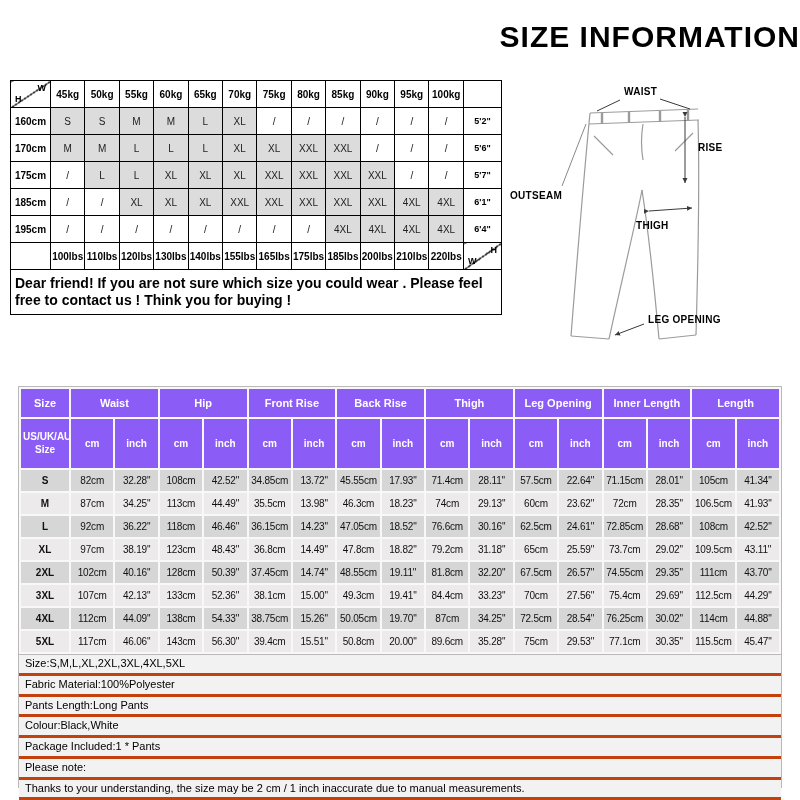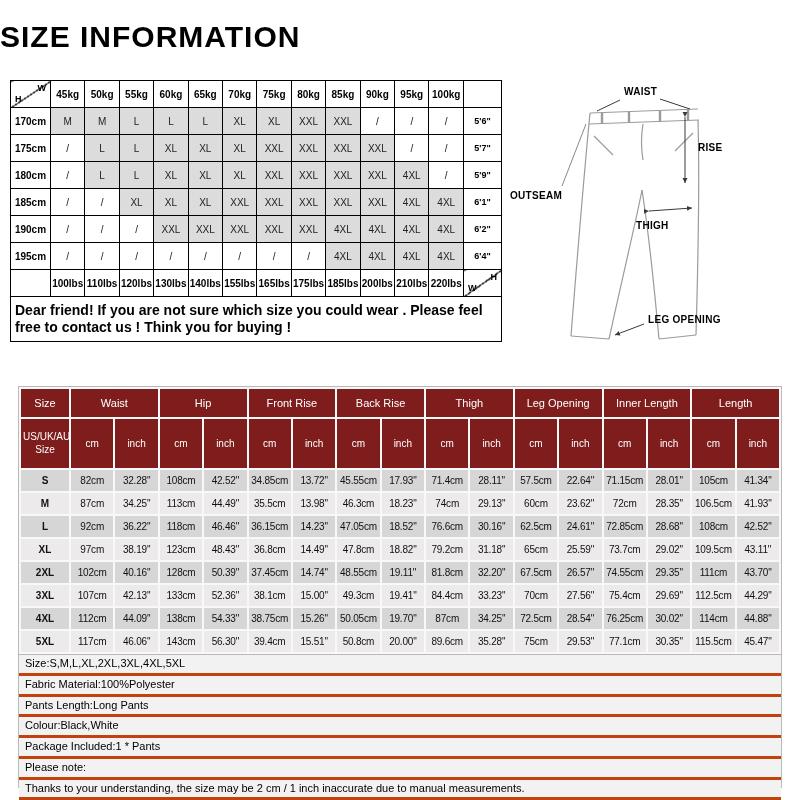--- a/index.html
+++ b/index.html
@@ -1,19 +1,19 @@
 <!DOCTYPE html>
 <html><head>
 <meta charset="utf-8">
 <style>
   *{margin:0;padding:0;box-sizing:border-box}
   html,body{width:800px;height:800px}
   body{background:#fff;font-family:"Liberation Sans",sans-serif;position:relative;overflow:hidden;color:#000}
 
-  .page-title{position:absolute;top:20px;left:0;width:100%;text-align:left;
+  .page-title{position:absolute;top:20px;left:0;width:100%;text-align:right;
     font-size:30px;font-weight:700;letter-spacing:1px}
 
   
   .matrix-wrap{position:absolute;left:10px;top:80px;width:492px}
   .matrix{border-collapse:collapse;width:100%;table-layout:fixed;background:#fff}
   .matrix th,.matrix td{border:1px solid #000;height:27px;text-align:center;vertical-align:middle;
     font-size:10px;overflow:hidden;white-space:nowrap;padding:0}
   .matrix th{font-weight:700}
   .matrix td{color:#222;font-weight:400}
   .matrix td.filled{background:#dcdcdc}
@@ -36,21 +36,21 @@
   .lbl-rise{left:196px;top:62px}
   .lbl-outseam{left:8px;top:110px}
   .lbl-thigh{left:134px;top:140px}
   .lbl-leg{left:146px;top:234px}
 
   
   .panel{position:absolute;left:18px;top:386px;width:764px;height:402px;background:#ededed;
     border:1px solid #b9b9b9}
   .sizes{border-collapse:collapse;width:100%;table-layout:fixed}
   .sizes th,.sizes td{border:2px solid #f8f8f8;text-align:center;vertical-align:middle;overflow:hidden;padding:0}
-  .sizes thead th{background:#7f1d1d;color:#fff;font-weight:400;font-size:11px}
+  .sizes thead th{background:#8b5cf6;color:#fff;font-weight:700;font-size:11px}
   .sizes thead tr.groups th{height:30px}
   .sizes thead tr.units th{height:38px;font-size:10px}
   .sizes thead th.size-sub{font-size:9px;line-height:1.25;padding:12px 2px}
   .sizes .c0{width:50px}
   .sizes td{font-size:10px;height:23px;color:#111;letter-spacing:-0.2px}
   .sizes tr.odd td{background:#d6d6d6}
   .sizes tr.even td{background:#eceaea}
   .sizes td.szl{font-weight:700;letter-spacing:0}
 
   
@@ -79,20 +79,36 @@
           <th>70kg</th>
           <th>75kg</th>
           <th>80kg</th>
           <th>85kg</th>
           <th>90kg</th>
           <th>95kg</th>
           <th>100kg</th>
           <th></th>
         </tr>
         <tr>
+          <th>160cm</th>
+          <td class="filled">S</td>
+          <td class="filled">S</td>
+          <td class="filled">M</td>
+          <td class="filled">M</td>
+          <td class="filled">L</td>
+          <td class="filled">XL</td>
+          <td>/</td>
+          <td>/</td>
+          <td>/</td>
+          <td>/</td>
+          <td>/</td>
+          <td>/</td>
+          <th class="ft">5'2"</th>
+        </tr>
+        <tr>
           <th>170cm</th>
           <td class="filled">M</td>
           <td class="filled">M</td>
           <td class="filled">L</td>
           <td class="filled">L</td>
           <td class="filled">L</td>
           <td class="filled">XL</td>
           <td class="filled">XL</td>
           <td class="filled">XXL</td>
           <td class="filled">XXL</td>
@@ -111,66 +127,34 @@
           <td class="filled">XL</td>
           <td class="filled">XXL</td>
           <td class="filled">XXL</td>
           <td class="filled">XXL</td>
           <td class="filled">XXL</td>
           <td>/</td>
           <td>/</td>
           <th class="ft">5'7"</th>
         </tr>
         <tr>
-          <th>180cm</th>
-          <td>/</td>
-          <td class="filled">L</td>
-          <td class="filled">L</td>
-          <td class="filled">XL</td>
-          <td class="filled">XL</td>
-          <td class="filled">XL</td>
-          <td class="filled">XXL</td>
-          <td class="filled">XXL</td>
-          <td class="filled">XXL</td>
-          <td class="filled">XXL</td>
-          <td class="filled">4XL</td>
-          <td>/</td>
-          <th class="ft">5'9"</th>
-        </tr>
-        <tr>
           <th>185cm</th>
           <td>/</td>
           <td>/</td>
           <td class="filled">XL</td>
           <td class="filled">XL</td>
           <td class="filled">XL</td>
           <td class="filled">XXL</td>
           <td class="filled">XXL</td>
           <td class="filled">XXL</td>
           <td class="filled">XXL</td>
           <td class="filled">XXL</td>
           <td class="filled">4XL</td>
           <td class="filled">4XL</td>
           <th class="ft">6'1"</th>
-        </tr>
-        <tr>
-          <th>190cm</th>
-          <td>/</td>
-          <td>/</td>
-          <td>/</td>
-          <td class="filled">XXL</td>
-          <td class="filled">XXL</td>
-          <td class="filled">XXL</td>
-          <td class="filled">XXL</td>
-          <td class="filled">XXL</td>
-          <td class="filled">4XL</td>
-          <td class="filled">4XL</td>
-          <td class="filled">4XL</td>
-          <td class="filled">4XL</td>
-          <th class="ft">6'2"</th>
         </tr>
         <tr>
           <th>195cm</th>
           <td>/</td>
           <td>/</td>
           <td>/</td>
           <td>/</td>
           <td>/</td>
           <td>/</td>
           <td>/</td>

